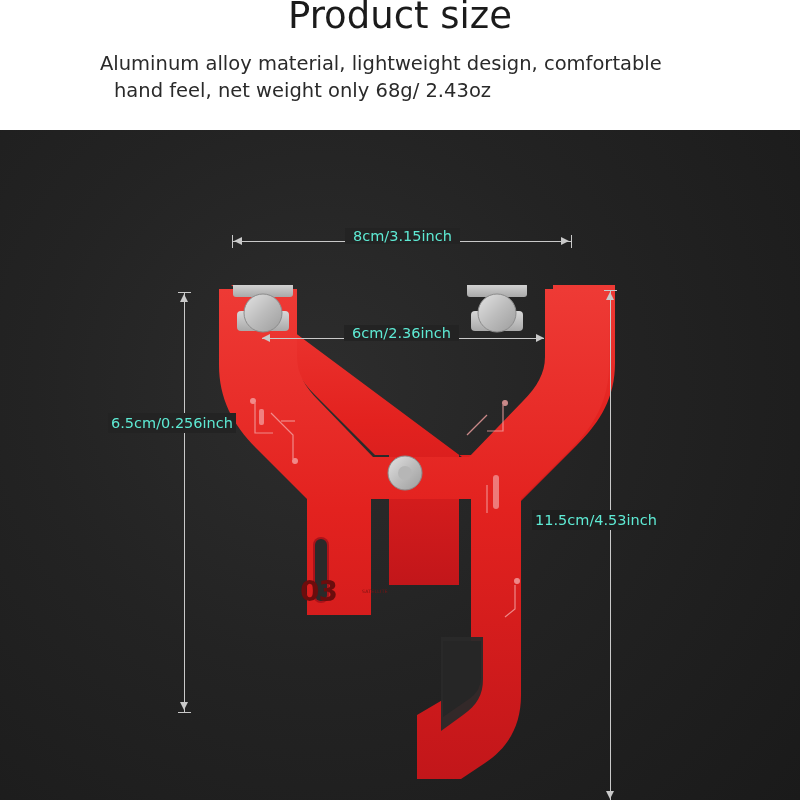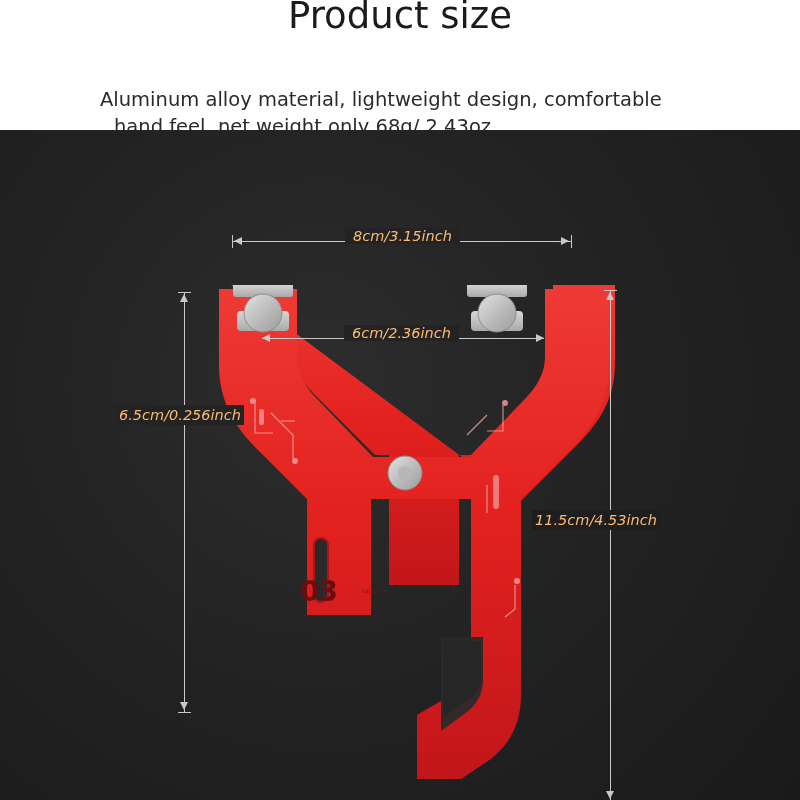--- a/index.html
+++ b/index.html
@@ -37,41 +37,39 @@
   .header-sub {
     position: absolute;
     left: 0; top: 50px;
     width: 800px;
     padding: 0 100px;
     text-align: left;
     font-size: 19.5px;
     color: #2a2a2a;
     line-height: 27px;
     font-family: "DejaVu Sans", sans-serif;
-    margin-top: 36px;
   }
   .header-sub span { display: block; }
   .header-sub .l2 { padding-left: 14px; }
 
   
   .photo {
     position: absolute;
     left: 0; top: 130px;
     width: 800px; height: 670px;
     background: radial-gradient(circle at 40% 38%, #2d2d2d 0%, #232323 45%, #1a1a1a 100%);
   }
 
   
   .dim-label {
     position: absolute;
-    color: #fdba74;
+    color: #5eead4;
     font-size: 14.5px;
     font-family: "DejaVu Sans", sans-serif;
     white-space: nowrap;
-    font-style: italic;
   }
   .hline {
     position: absolute;
     height: 1px;
     background: #c9c9c9;
   }
   .vline {
     position: absolute;
     width: 1px;
     background: #c9c9c9;
@@ -302,21 +300,21 @@
       <div class="arrow arrow-r" style="left:536px; top:204px;"></div>
       <div class="dim-label" style="left:344px; top:195px; background:#232323; padding:0 8px;">6cm/2.36inch</div>
     </div>
 
     <div>
       <div class="vline" style="left:184px; top:162px; height:420px;"></div>
       <div class="tick-h" style="left:178px; top:162px;"></div>
       <div class="tick-h" style="left:178px; top:582px;"></div>
       <div class="arrow arrow-u" style="left:180px; top:164px;"></div>
       <div class="arrow arrow-d" style="left:180px; top:572px;"></div>
-      <div class="dim-label" style="left:108px; top:275px; background:#232323; padding:2px 3px;margin-left:8px;">6.5cm/0.256inch</div>
+      <div class="dim-label" style="left:108px; top:283px; background:#232323; padding:2px 3px;">6.5cm/0.256inch</div>
     </div>
 
     <div>
       <div class="vline" style="left:610px; top:160px; height:512px;"></div>
       <div class="tick-h" style="left:604px; top:160px;"></div>
 
       <div class="arrow arrow-u" style="left:606px; top:162px;"></div>
       <div class="arrow arrow-d" style="left:606px; top:661px;"></div>
       <div class="dim-label" style="left:532px; top:380px; background:#1e1e1e; padding:2px 3px;">11.5cm/4.53inch</div>
     </div>

